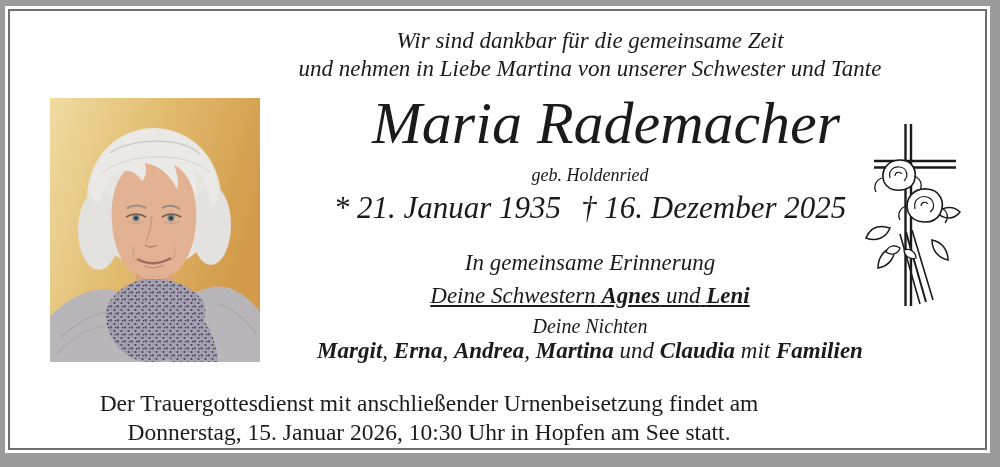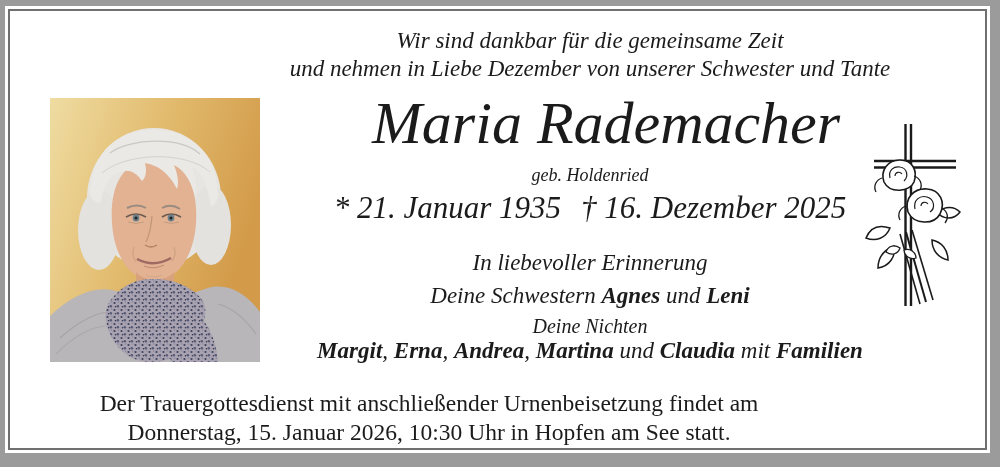--- a/index.html
+++ b/index.html
@@ -20,21 +20,21 @@
   }
   .layer{position:absolute;inset:0;border-radius:15px;}
   .centercol{position:absolute;left:260px;width:660px;text-align:center;}
   .fullcol{position:absolute;left:5px;width:848px;text-align:center;}
   .intro{top:27px;font-style:italic;font-size:23px;line-height:28px;}
   .name{top:92px;font-style:italic;font-size:60px;line-height:62px;white-space:nowrap;margin-left:16px;}
   .maiden{top:162px;font-style:italic;font-size:18px;line-height:26px;}
   .dates{top:193px;font-style:italic;font-size:31px;line-height:30px;white-space:nowrap;}
   .dates .gap{display:inline-block;width:20px;}
   .memory{top:249px;font-style:italic;font-size:23px;line-height:28px;}
-  .sisters{top:282px;font-style:italic;font-size:23px;line-height:28px;white-space:nowrap;}
+  .sisters{top:282px;font-style:italic;font-size:23px;line-height:28px;white-space:nowrap;text-decoration:underline;}
   .nieceslabel{top:314px;font-style:italic;font-size:20px;line-height:24px;}
   .nieces{top:337px;font-style:italic;font-size:23px;line-height:28px;white-space:nowrap;}
   b{font-weight:bold;}
   .service{top:389px;font-size:23.5px;line-height:29px;}
   .photo{
     position:absolute;left:50px;top:98px;width:210px;height:264px;
     overflow:hidden;
   }
   .photo svg{display:block;}
   .crossart{position:absolute;left:860px;top:120px;width:110px;height:190px;}
@@ -43,21 +43,21 @@
 </head>
 <body>
 
 <div class="page">
   <div class="sheet"></div>
 
   <div class="layer">
 
     <div class="centercol intro">
       <div>Wir sind dankbar für die gemeinsame Zeit</div>
-      <div>und nehmen in Liebe Dezember von unserer Schwester und Tante</div>
+      <div>und nehmen in Liebe Martina von unserer Schwester und Tante</div>
     </div>
 
     <div class="photo" role="img" aria-label="Porträtfoto der Verstorbenen">
       <svg width="210" height="264" viewBox="0 0 210 264" xmlns="http://www.w3.org/2000/svg">
         <defs>
           <linearGradient id="gold" x1="0%" y1="0%" x2="100%" y2="40%">
             <stop offset="0%" stop-color="#efdca2"></stop>
             <stop offset="50%" stop-color="#e2bb6e"></stop>
             <stop offset="100%" stop-color="#d29a49"></stop>
           </linearGradient>
@@ -150,21 +150,21 @@
           <path d="M61,86 C61,82 66,81 68,84" stroke-width="1.1"></path>
           <path d="M46,86 C40,88 37,94 40,100" stroke-width="1.3"></path>
           <path d="M82,88 C88,92 89,98 85,103" stroke-width="1.3"></path>
 
           <path d="M40,128 C34,124 28,126 26,132 C32,136 38,134 40,128 Z" fill="#ffffff" stroke-width="1.3"></path>
           <path d="M44,130 C50,128 56,132 56,138 C50,140 44,136 44,130 Z" fill="#ffffff" stroke-width="1.3"></path>
         </g>
       </svg>
     </div>
 
-    <div class="centercol memory">In liebevoller Erinnerung</div>
+    <div class="centercol memory">In gemeinsame Erinnerung</div>
 
     <div class="centercol sisters">
       <span>Deine Schwestern</span>
       <b>Agnes</b>
       <span>und</span>
       <b>Leni</b>
     </div>
 
     <div class="centercol nieces">
       <b>Margit</b><span>,</span>

